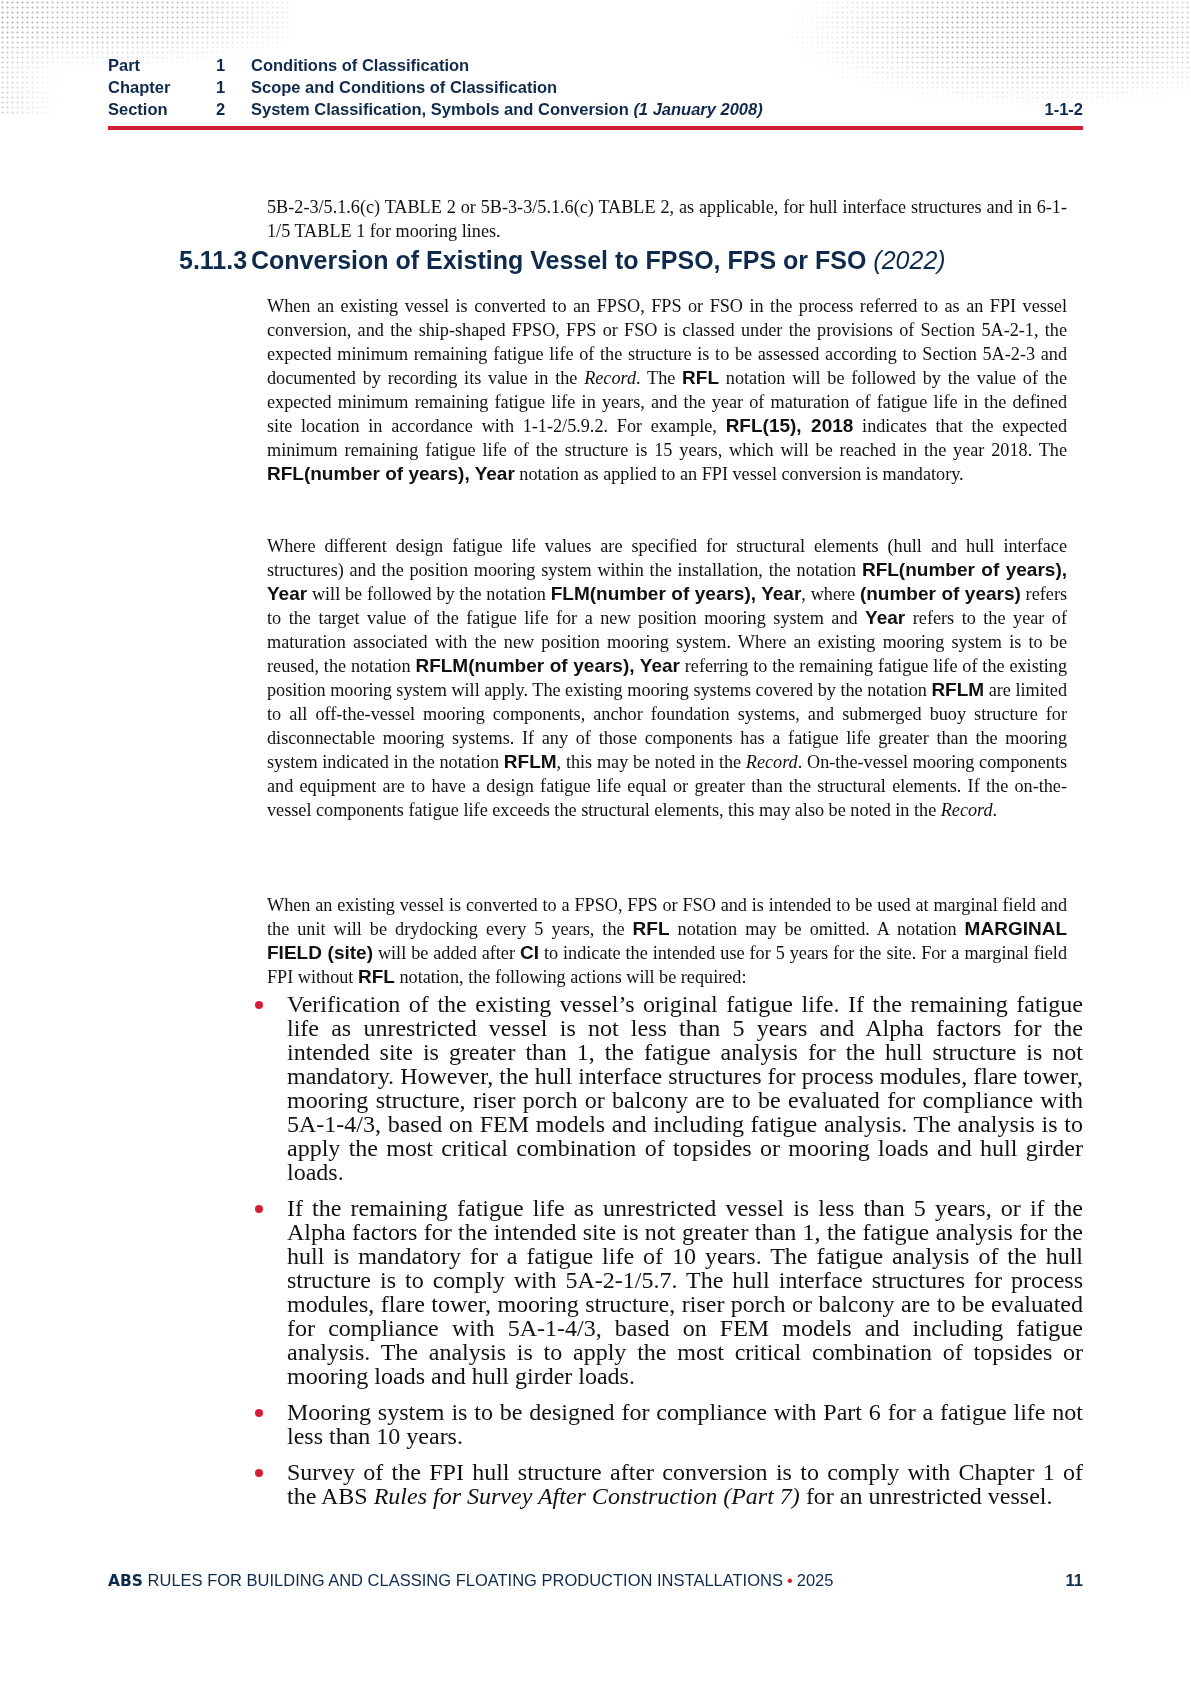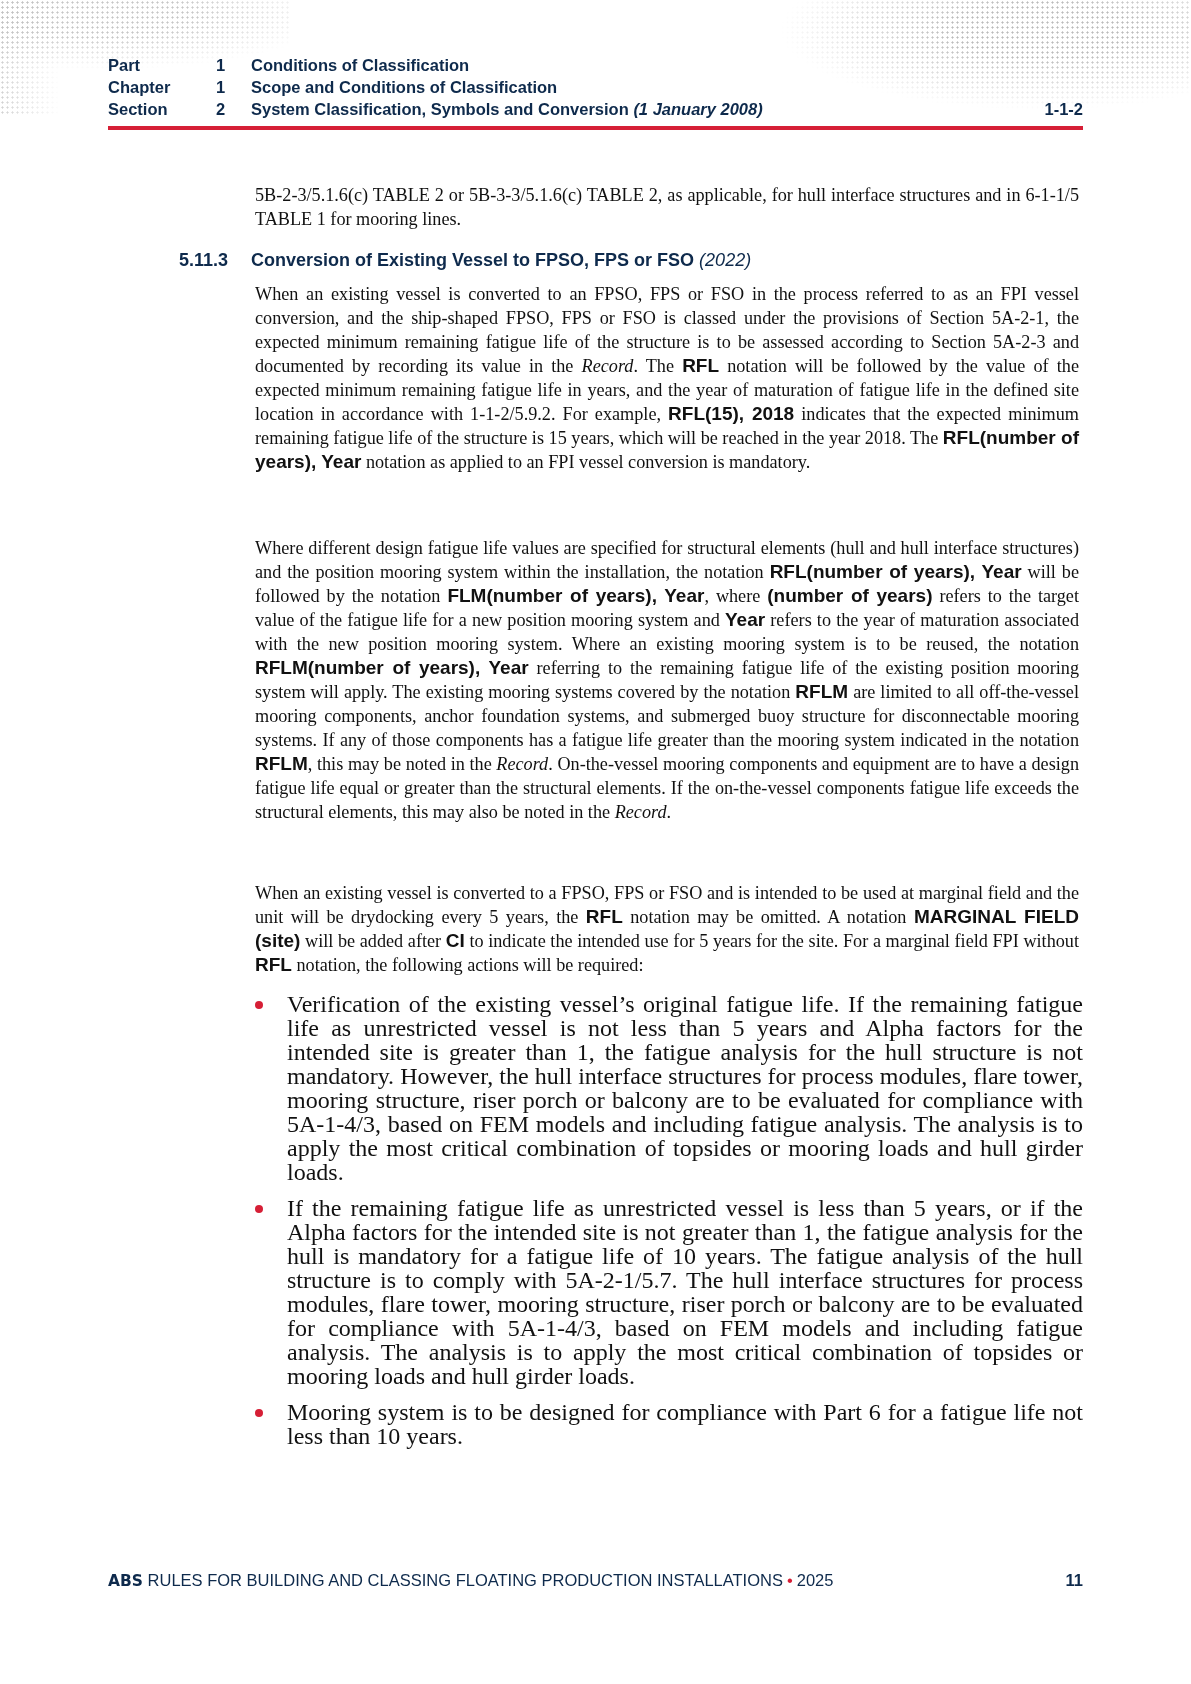--- a/index.html
+++ b/index.html
@@ -35,26 +35,26 @@
   .hdr-num { position: absolute; left: 108px; }
   .hdr-title { position: absolute; left: 143px; }
   .hdr-title i { font-weight: bold; font-style: italic; }
   .hdr-ref { position: absolute; right: 0; }
   .hdr-rule { position: absolute; left: 108px; top: 126px; width: 975px; height: 4px; background: #d61f36; }
 
   
   .body { position: absolute; left: 251px; width: 832px;
     font-family: "Liberation Serif", serif; font-size: 18.2px; line-height: 24px;
     color: #111; text-align: justify; }
-  .body p { margin: 4px; }
+  .body p { margin: 16px; }
   .b { font-family: "Liberation Sans", sans-serif; font-weight: bold; font-size: 19px; }
   .it { font-style: italic; }
 
   .h3 { position: absolute; left: 179px; top: 248px; width: 900px;
-    font-family: "Liberation Sans", sans-serif; font-weight: bold; font-size: 18px;
+    font-family: "Liberation Sans", sans-serif; font-weight: bold; font-size: 25px;
     color: #0e2a4c; line-height: 24px; white-space: nowrap; }
   .h3-num { display: inline-block; width: 72px; }
   .h3-year { font-weight: normal; font-style: italic; }
 
   .bullets { position: absolute; left: 251px; width: 832px; margin: 0; padding: 0; list-style: none;
     font-family: "Liberation Serif", serif; font-size: 24px; line-height: 24px; color: #111; text-align: justify; }
   .bullets li { position: relative; padding-left: 36px; margin-bottom: 12px; }
   .bullet-dot { position: absolute; left: 4px; top: 9px; width: 8px; height: 8px; border-radius: 50%; background: #d61f36; }
 
   
@@ -96,31 +96,32 @@
     <p>5B-2-3/5.1.6(c) TABLE 2 or 5B-3-3/5.1.6(c) TABLE 2, as applicable, for hull interface structures and in 6-1-1/5 TABLE 1 for mooring lines.</p>
   </div>
 
   <div class="h3">
     <span class="h3-num">5.11.3</span><span>Conversion of Existing Vessel to FPSO, FPS or FSO</span> <span class="h3-year">(2022)</span>
   </div>
 
   <div class="body" style="top:278px;">
     <p class="rich"><span>When an existing vessel is converted to an FPSO, FPS or FSO in the process referred to as an FPI vessel conversion, and the ship-shaped FPSO, FPS or FSO is classed under the provisions of Section 5A-2-1, the expected minimum remaining fatigue life of the structure is to be assessed according to Section 5A-2-3 and documented by recording its value in the </span><span class="it">Record</span><span>. The </span><span class="b">RFL</span><span> notation will be followed by the value of the expected minimum remaining fatigue life in years, and the year of maturation of fatigue life in the defined site location in accordance with 1-1-2/5.9.2. For example, </span><span class="b">RFL(15), 2018</span><span> indicates that the expected minimum remaining fatigue life of the structure is 15 years, which will be reached in the year 2018. The </span><span class="b">RFL(number of years), Year</span><span> notation as applied to an FPI vessel conversion is mandatory.</span></p>
   </div>
-  <div class="body" style="top:532px;">
+  <div class="body" style="top:518px;">
     <p class="rich"><span>Where different design fatigue life values are specified for structural elements (hull and hull interface structures) and the position mooring system within the installation, the notation </span><span class="b">RFL(number of years), Year</span><span> will be followed by the notation </span><span class="b">FLM(number of years), Year</span><span>, where </span><span class="b">(number of years)</span><span> refers to the target value of the fatigue life for a new position mooring system and </span><span class="b">Year</span><span> refers to the year of maturation associated with the new position mooring system. Where an existing mooring system is to be reused, the notation </span><span class="b">RFLM(number of years), Year</span><span> referring to the remaining fatigue life of the existing position mooring system will apply. The existing mooring systems covered by the notation </span><span class="b">RFLM</span><span> are limited to all off-the-vessel mooring components, anchor foundation systems, and submerged buoy structure for disconnectable mooring systems. If any of those components has a fatigue life greater than the mooring system indicated in the notation </span><span class="b">RFLM</span><span>, this may be noted in the </span><span class="it">Record</span><span>. On-the-vessel mooring components and equipment are to have a design fatigue life equal or greater than the structural elements. If the on-the-vessel components fatigue life exceeds the structural elements, this may also be noted in the </span><span class="it">Record</span><span>.</span></p>
   </div>
   <div class="body" style="top:877px;">
     <p class="rich"><span>When an existing vessel is converted to a FPSO, FPS or FSO and is intended to be used at marginal field and the unit will be drydocking every 5 years, the </span><span class="b">RFL</span><span> notation may be omitted. A notation </span><span class="b">MARGINAL FIELD (site)</span><span> will be added after </span><span class="b">CI</span><span> to indicate the intended use for 5 years for the site. For a marginal field FPI without </span><span class="b">RFL</span><span> notation, the following actions will be required:</span></p>
   </div>
 
   <ul class="bullets" style="top:992px;">
     <li><span class="bullet-dot"></span><span class="rich"><span>Verification of the existing vessel’s original fatigue life. If the remaining fatigue life as unrestricted vessel is not less than 5 years and Alpha factors for the intended site is greater than 1, the fatigue analysis for the hull structure is not mandatory. However, the hull interface structures for process modules, flare tower, mooring structure, riser porch or balcony are to be evaluated for compliance with 5A-1-4/3, based on FEM models and including fatigue analysis. The analysis is to apply the most critical combination of topsides or mooring loads and hull girder loads.</span></span></li>
     <li><span class="bullet-dot"></span><span class="rich"><span>If the remaining fatigue life as unrestricted vessel is less than 5 years, or if the Alpha factors for the intended site is not greater than 1, the fatigue analysis for the hull is mandatory for a fatigue life of 10 years. The fatigue analysis of the hull structure is to comply with 5A-2-1/5.7. The hull interface structures for process modules, flare tower, mooring structure, riser porch or balcony are to be evaluated for compliance with 5A-1-4/3, based on FEM models and including fatigue analysis. The analysis is to apply the most critical combination of topsides or mooring loads and hull girder loads.</span></span></li>
     <li><span class="bullet-dot"></span><span class="rich"><span>Mooring system is to be designed for compliance with Part 6 for a fatigue life not less than 10 years.</span></span></li>
+    <li><span class="bullet-dot"></span><span class="rich"><span>Survey of the FPI hull structure after conversion is to comply with Chapter 1 of the ABS </span><span class="it">Rules for Survey After Construction (Part 7)</span><span> for an unrestricted vessel.</span></span></li>
   </ul>
 
   <div class="ftr">
     <span class="ftr-abs">ABS</span>
     <span>RULES FOR BUILDING AND CLASSING FLOATING PRODUCTION INSTALLATIONS</span><span class="ftr-dot">•</span><span>2025</span>
     <span class="ftr-page">11</span>
   </div>
 </div>
 
 </body></html>

